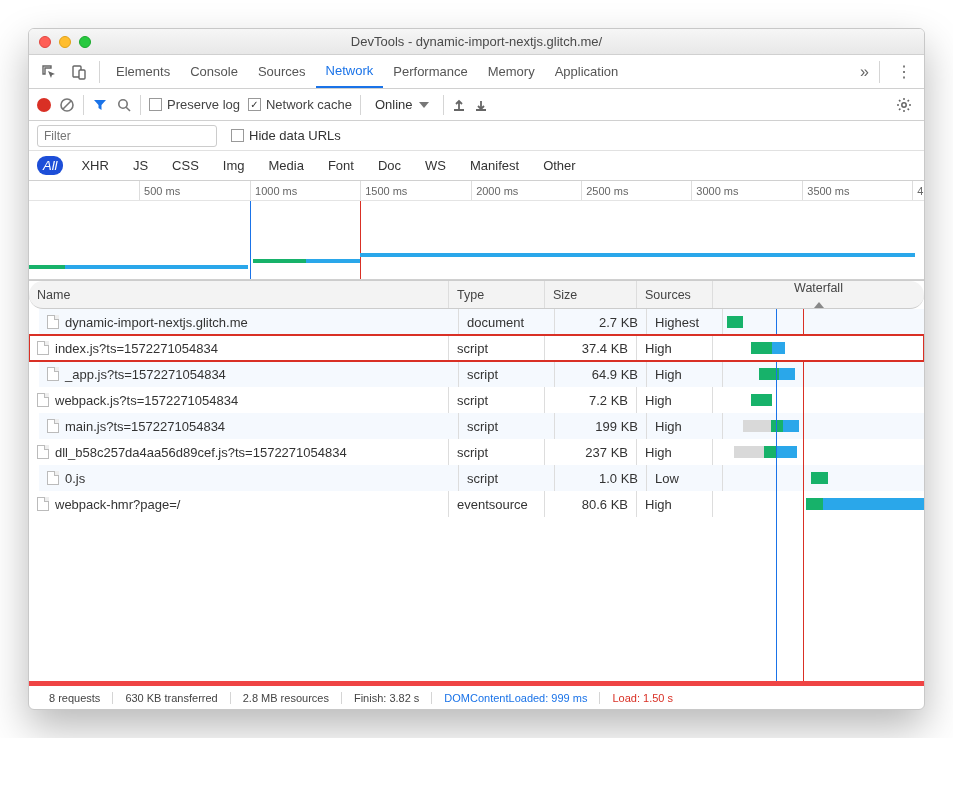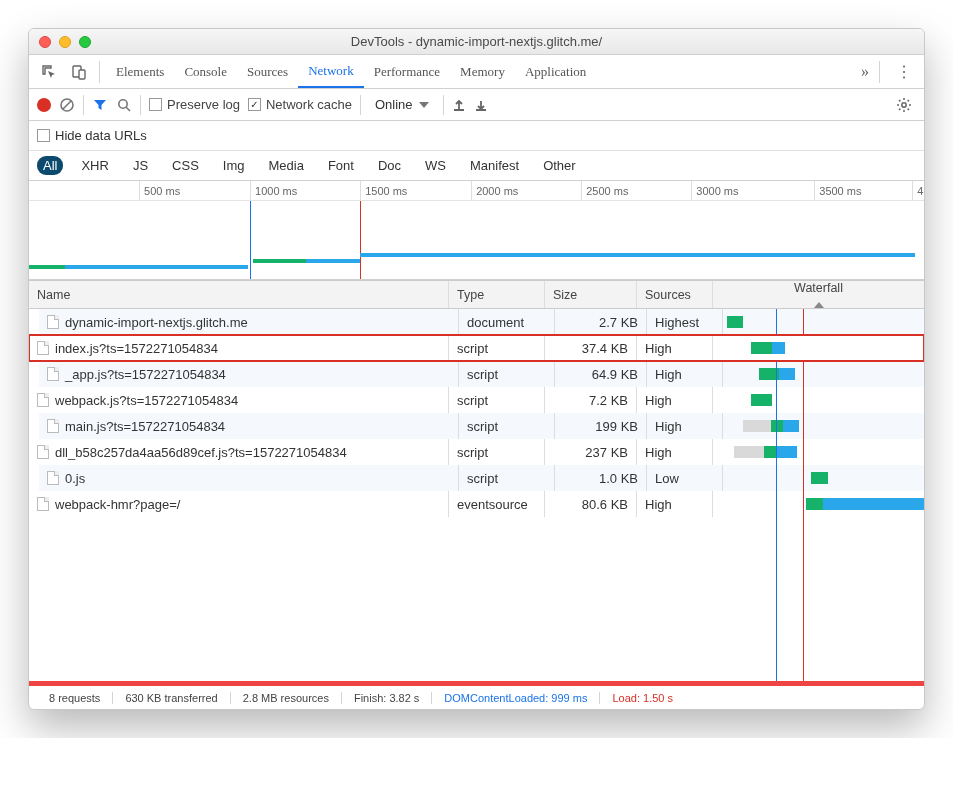--- a/index.html
+++ b/index.html
@@ -33,21 +33,20 @@
   .tl.yel { background:#ffbd2e; border:1px solid #e1a117;}
   .tl.grn { background:#28c940; border:1px solid #1ba92e;}
   .titlebar .title { position:absolute; left:0; right:0; text-align:center; font-size:13px; color:#4a4a4a; }
   
   .tabs {
     height: 34px;
     display:flex; align-items:center;
     border-bottom: 1px solid #d0d0d0;
     padding: 0 6px;
     gap: 2px;
-    font-family: Liberation Serif, serif;
   }
   .tabs .ico { width:28px; display:flex; justify-content:center; color:#666;}
   .tabs .sep { width:1px; height:22px; background:#d5d5d5; margin:0 4px;}
   .tab { padding: 0 10px; height:33px; display:flex; align-items:center; color:#555; cursor:default;}
   .tab.active { color:#1a73e8; border-bottom:2px solid #1a73e8; font-weight:500;}
   .tabs .more { margin-left:auto; display:flex; align-items:center; gap:6px; color:#666;}
   
   .toolbar {
     height: 32px; display:flex; align-items:center; gap:8px;
     padding: 0 8px; border-bottom:1px solid #d0d0d0;text-align:right;
@@ -70,21 +69,21 @@
   .filterrow input {
     width: 180px; height:22px; border:1px solid #ccc; border-radius:3px;
     padding:0 6px; font-size:12px; color:#666;
   }
   
   .typerow {
     height: 30px; display:flex; align-items:center; gap:12px;
     padding: 0 8px; border-bottom:1px solid #d0d0d0; font-size:13px;
   }
   .chip { color:#333; padding:2px 6px; border-radius:9px;}
-  .chip.active { background:#0c4a6e; color:#fff;}
+  .chip.active { background:#1d4ed8; color:#fff;font-style:italic;}
   
   .timeline-wrap { border-bottom:1px solid #d0d0d0; }
   .ruler {
     height:20px; display:flex; font-size:11px; color:#666;
     border-bottom:1px solid #e4e4e4; position:relative;
   }
   .ruler .tick { position:absolute; top:0; bottom:0; border-left:1px solid #ddd; padding-left:4px; display:flex; align-items:center;}
   .overview {
     height:78px; position:relative; background:#fff;
   }
@@ -93,21 +92,21 @@
   
   .grid {
     border-top:1px solid #ccc;
   }
   .grid-header, .row {
     display:grid;
     grid-template-columns: 420px 96px 92px 76px 1fr;
   }
   .grid-header {
     background:#f3f3f3; font-size:12.5px; color:#444;
-    border-bottom:1px solid #ccc; height:28px;
+    border-bottom:1px solid #ccc; height:28px;border-radius:14px;
   }
   .grid-header > div, .row > div {
     border-right:1px solid #ddd; display:flex; align-items:center; padding:0 8px;
     overflow:hidden; white-space:nowrap;
   }
   .grid-header > div:last-child, .row > div:last-child { border-right:none;flex-direction:column;}
   .grid-header .wf { justify-content:space-between;}
   .row { height:26px; font-size:13px; color:#333; background:#fff;}
   .row.alt { background:#f5f9fe;margin-left:10px;}
   .row.hl { outline:2px solid #d93025; outline-offset:-1px; position:relative; z-index:2;}
@@ -224,20 +223,21 @@
     <div class="spacer"></div>
     <div class="gear">
       <svg width="16" height="16" viewBox="0 0 16 16">
           <circle cx="8" cy="8" r="2.2" fill="none" stroke="#666" stroke-width="1.5"></circle>
           <path d="M8 1v2M8 13v2M1 8h2M13 8h2M3 3l1.4 1.4M11.6 11.6L13 13M13 3l-1.4 1.4M4.4 11.6L3 13" stroke="#666" stroke-width="1.5"></path>
         </svg>
     </div>
   </div>
 
   <div class="filterrow">
+    <input placeholder="Filter" style="">
     <label style="display:flex;align-items:center;gap:5px;">
       <span class="cb" id="cb-hide"></span>
       <span>Hide data URLs</span>
     </label>
   </div>
 
   <div class="typerow" id="typerow">
       <span class="chip active">All</span>
       <span class="chip">XHR</span>
       <span class="chip">JS</span>
@@ -252,21 +252,21 @@
     </div>
 
   <div class="timeline-wrap">
     <div class="ruler" id="ruler">
         <div class="tick" style="left: 12.3%;">500 ms</div>
         <div class="tick" style="left: 24.7%;">1000 ms</div>
         <div class="tick" style="left: 37%;">1500 ms</div>
         <div class="tick" style="left: 49.4%;">2000 ms</div>
         <div class="tick" style="left: 61.7%;">2500 ms</div>
         <div class="tick" style="left: 74%;">3000 ms</div>
-        <div class="tick" style="left: 86.4%; margin-left: 12px;">3500 ms</div>
+        <div class="tick" style="left: 86.4%;">3500 ms</div>
         <div class="tick" style="left: 98.7%;">40</div>
       </div>
     <div class="overview" id="overview">
       <div class="ov-line" id="ov-dcl" style="background: rgb(26, 115, 232); left: 24.7%;"></div>
       <div class="ov-line" id="ov-load" style="background: rgb(217, 48, 37); left: 37%;"></div>
     <div class="ov-segment" style="left: 0%; width: 4%; top: 64px; background: rgb(23, 178, 106);"></div>
         <div class="ov-segment" style="left: 4%; width: 20.5%; top: 64px; background: rgb(42, 167, 234);"></div>
         <div class="ov-segment" style="left: 25%; width: 6%; top: 58px; background: rgb(23, 178, 106);"></div>
         <div class="ov-segment" style="left: 31%; width: 6%; top: 58px; background: rgb(42, 167, 234);"></div>
         <div class="ov-segment" style="left: 37%; width: 62%; top: 52px; background: rgb(42, 167, 234);"></div>

